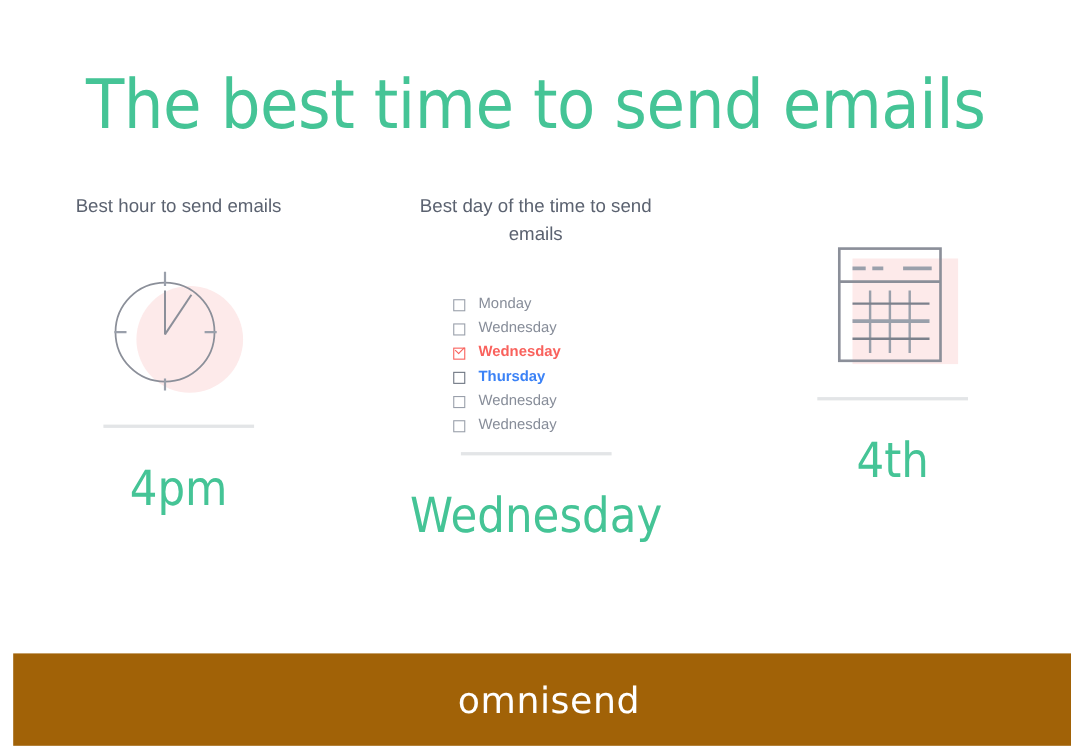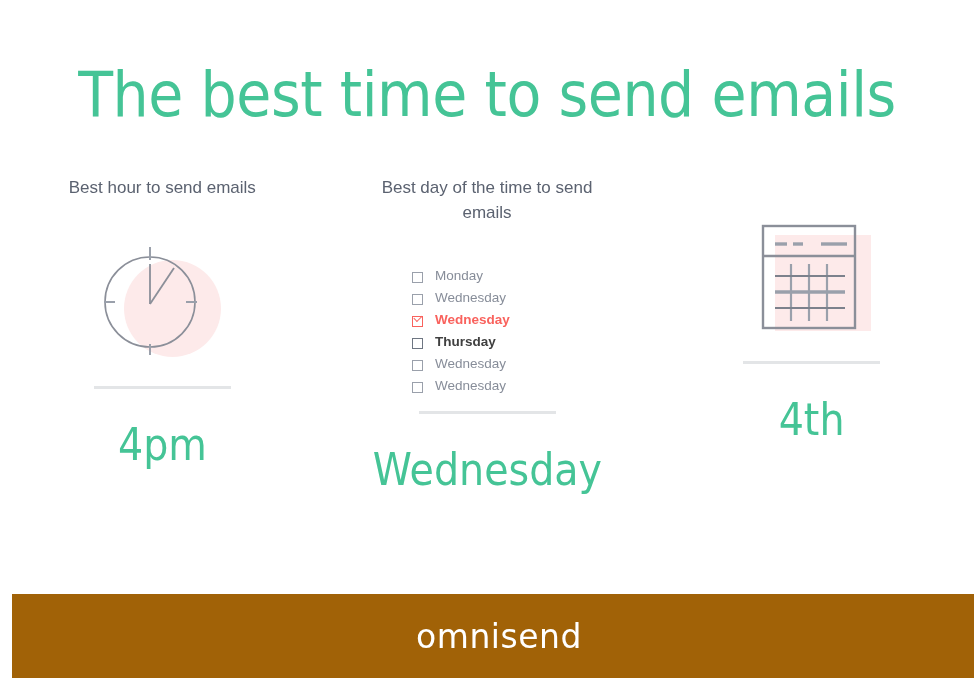--- a/index.html
+++ b/index.html
@@ -125,21 +125,21 @@
   }
   .day-row .box {
     width:11px;
     height:11px;
     border:1.6px solid #9aa0ab;
     margin-right:12px;
     flex:0 0 auto;
     position:relative;
     background:#ffffff;
   }
-  .day-row.bold { color:#404040; font-weight:bold; }
+  .day-row.bold { color:#3b82f6; font-weight:bold; }
   .day-row.bold .box { border-color:#6e7682; }
   .day-row.checked { color:#f9625d; font-weight:bold; }
   .day-row.checked .box { border-color:#f9625d; }
   .day-row.checked .box .tick {
     position:absolute;
     left:1px;
     top:-2px;
     width:8px;
     height:5px;
     border-left:1.6px solid #f9625d;

